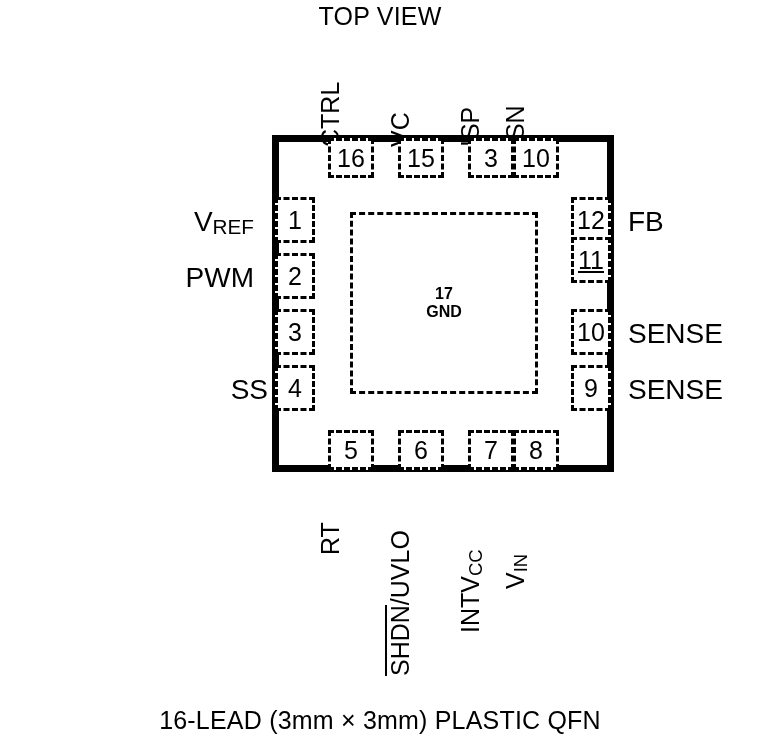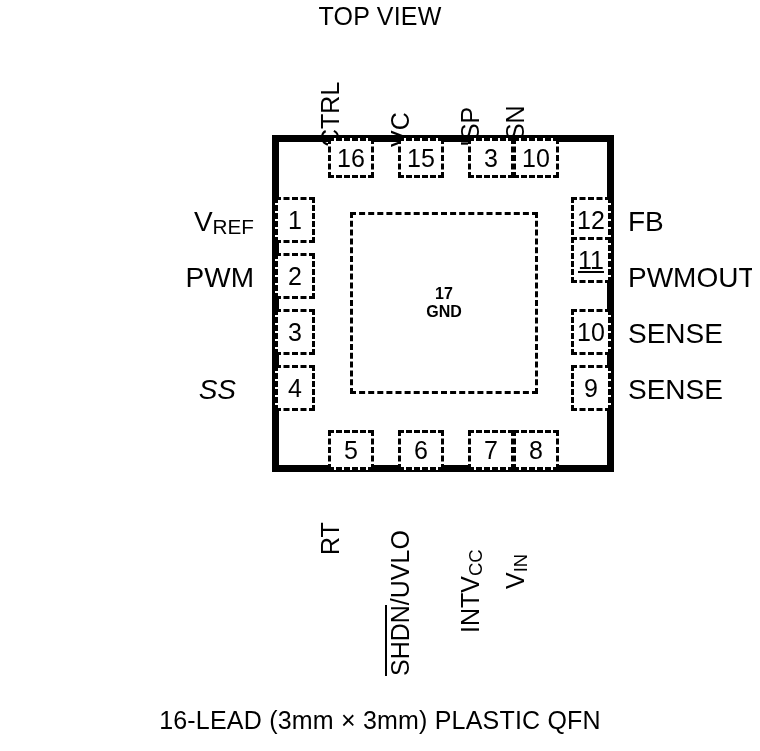--- a/index.html
+++ b/index.html
@@ -178,43 +178,40 @@
   <div class="pin pin-v" style="left:275px; top:365px;">
     <span>4</span>
   </div>
 
   <div class="pin-label label-left" style="right:498px; top:208px;">
     <span>V</span><span class="sub">REF</span>
   </div>
   <div class="pin-label label-left" style="right:498px; top:264px;">
     <span>PWM</span>
   </div>
-  <div class="pin-label label-left" style="right:516px; top:376px;font-style:italic;">
+  <div class="pin-label label-left" style="right:484px; top:376px;">
     <span>SS</span>
   </div>
 
   <div class="pin pin-v" style="left:571px; top:197px;">
     <span>12</span>
   </div>
   <div class="pin pin-v" style="left:571px; top:237px;text-decoration:underline;">
     <span>11</span>
   </div>
   <div class="pin pin-v" style="left:571px; top:309px;">
     <span>10</span>
   </div>
   <div class="pin pin-v" style="left:571px; top:365px;">
     <span>9</span>
   </div>
 
   <div class="pin-label label-right" style="left:628px; top:208px;">
     <span>FB</span>
   </div>
-  <div class="pin-label label-right" style="left:628px; top:264px;">
-    <span>PWMOUT</span>
-  </div>
   <div class="pin-label label-right" style="left:628px; top:320px;">
     <span>SENSE</span>
   </div>
   <div class="pin-label label-right" style="left:628px; top:376px;">
     <span>SENSE</span>
   </div>
 
   <div class="pin pin-h" style="left:328px; top:430px;">
     <span>5</span>
   </div>

